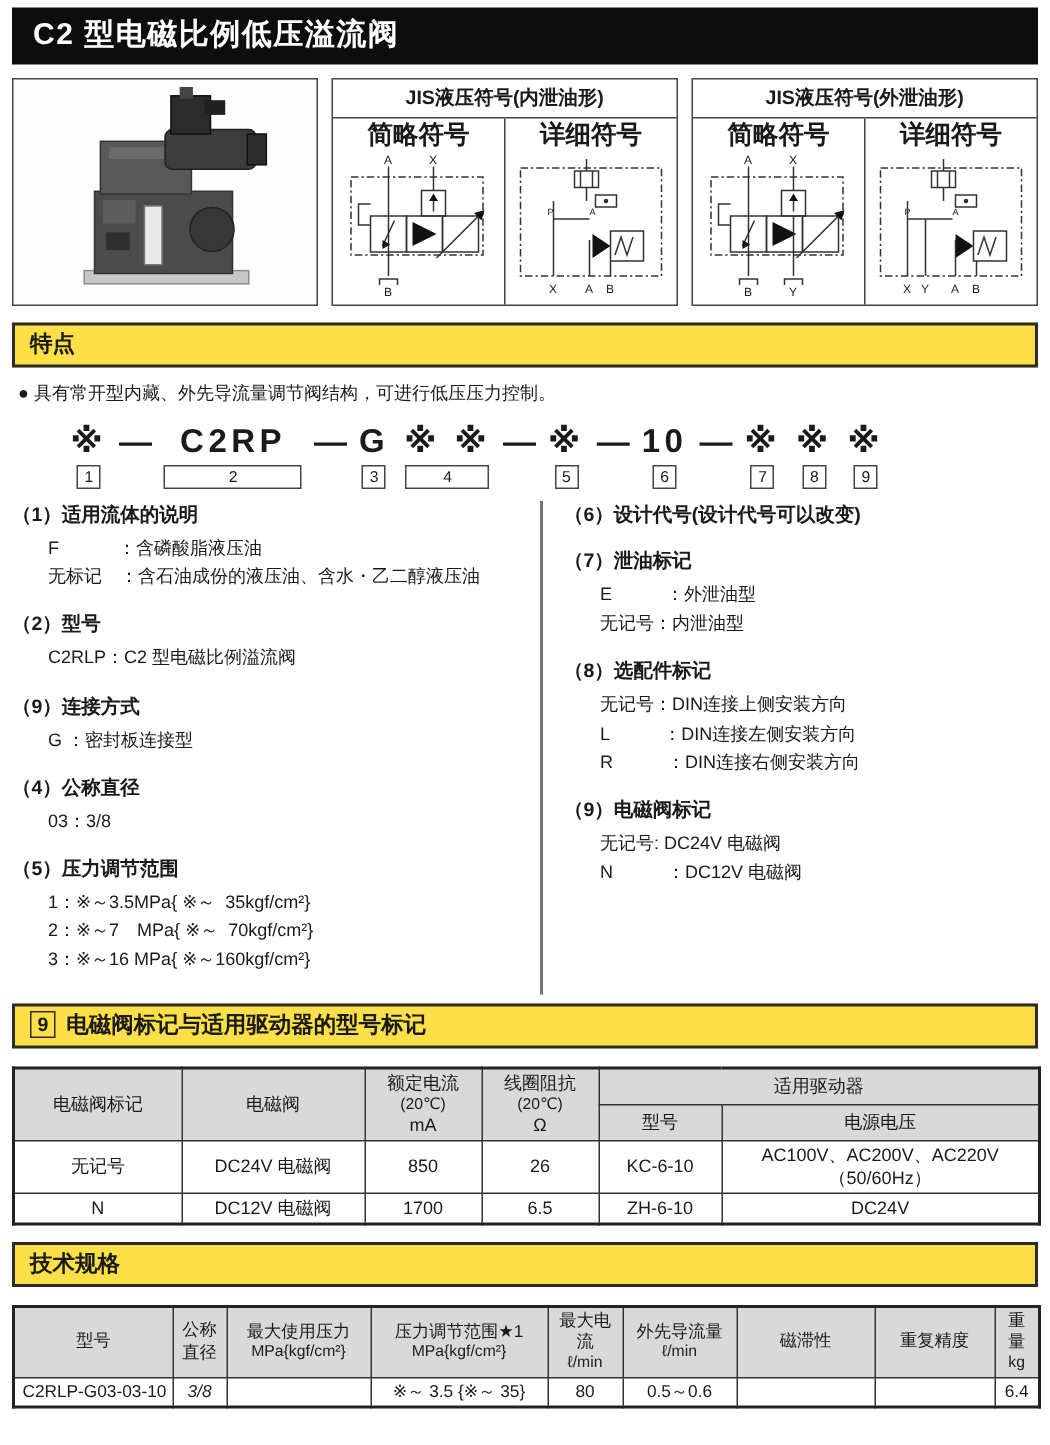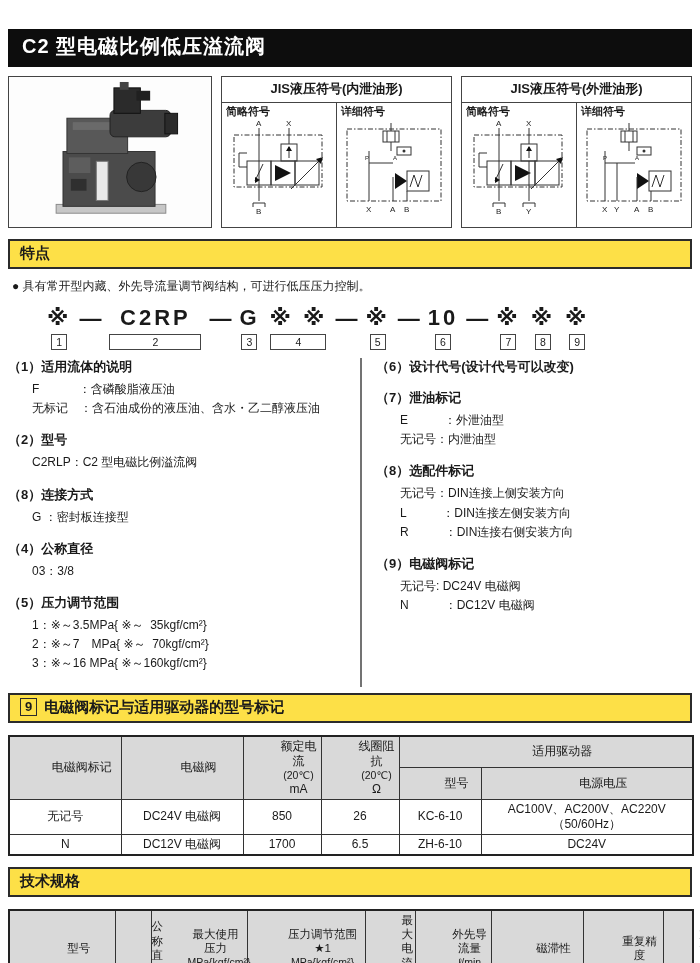--- a/index.html
+++ b/index.html
@@ -1,31 +1,31 @@
 <!DOCTYPE html>
 <html><head>
 <meta charset="utf-8">
 <style>
   * { box-sizing: border-box; margin: 0; padding: 0; }
   html,body { width:700px; height:963px; background:#fff; overflow:hidden;
     font-family:"Liberation Sans","DejaVu Sans",sans-serif; color:#1a1a1a; }
   .page { padding:5px 8px; }
 
   .title-bar { background:#0d0d0d; color:#fff; font-size:20px; font-weight:bold;
-    padding:4px 14px 7px; letter-spacing:1px;margin-top:24px; }
+    padding:4px 14px 7px; letter-spacing:1px; }
 
   .top-row { display:flex; gap:9px; margin-top:9px; }
   .photo-box { width:214px; height:152px; border:1px solid #444; background:#fdfdfd;
     display:flex; align-items:center; justify-content:center; }
   .diagram-box { flex:1; border:1px solid #444; height:152px; display:flex; flex-direction:column; background:#fff; }
   .diagram-title { text-align:center; font-weight:bold; font-size:13px; border-bottom:1px solid #444; padding:3px 0 4px; }
   .diagram-body { flex:1; display:flex; }
   .diagram-half { flex:1; position:relative; padding:2px 4px 0; }
   .diagram-half + .diagram-half { border-left:1px solid #444; }
-  .symbol-label { font-weight:bold; font-size:11px; line-height:1.1; }
+  .symbol-label { font-weight:bold; font-size:17px; line-height:1.1;text-align:center; }
   .schem { display:block; margin:0 auto; }
   .schem text { font-size:8px; fill:#222; font-family:"Liberation Sans",sans-serif; }
   .schem .tiny { font-size:6px; }
   .schem line, .schem rect, .schem polyline, .schem path { stroke:#333; stroke-width:1; fill:none; }
   .schem .dd { stroke-dasharray:5 2 1.5 2; }
   .schem .blk { fill:#111; stroke:none; }
 
   .section-header { border:2px solid #2b2b2b; font-weight:bold; font-size:15px;
     padding:3px 10px 4px; margin-top:11px; background:#fde047; display:flex; align-items:center; }
   .feature-line { font-size:12px; margin:9px 4px 2px; }
@@ -43,21 +43,21 @@
   .col-right { flex:1; border-left:2px solid #737373; padding-left:14px; }
   .nitem { margin-bottom:13px; }
   .nitem-title { font-weight:bold; font-size:13px; margin-bottom:4px; }
   .nitem-line { font-size:12px; line-height:1.6; margin-left:24px; white-space:pre; }
 
   .sec9-num { border:1.5px solid #2b2b2b; font-size:13px; font-weight:bold; line-height:16px;
     padding:0 4px; margin-right:7px; }
 
   table { border-collapse:collapse; table-layout:fixed; width:684px; font-size:12px; }
   th, td { border:1px solid #333; text-align:center; padding:2px 3px; line-height:1.25; }
-  th { background:#d9d9d9; font-weight:normal;padding-left:36px; }
+  th { background:#d9d9d9; font-weight:normal; }
   .tbl { border:2px solid #222; margin-top:12px; }
   .hsmall { font-size:10.5px; }
   .cell2l { display:block; }
   .specs td.model { text-align:left; padding-left:5px; font-size:11.5px; }
   .specs { font-size:11.5px; }
   .specs th { font-size:11.5px; }
   .frac { font-style:italic; }
 </style>
 </head>
 <body>
@@ -259,21 +259,21 @@
       <div class="nitem">
         <div class="nitem-title">（1）适用流体的说明</div>
         <div class="nitem-line">F　　　 ：含磷酸脂液压油</div>
         <div class="nitem-line">无标记　：含石油成份的液压油、含水・乙二醇液压油</div>
       </div>
       <div class="nitem">
         <div class="nitem-title">（2）型号</div>
         <div class="nitem-line">C2RLP：C2 型电磁比例溢流阀</div>
       </div>
       <div class="nitem">
-        <div class="nitem-title">（8）连接方式</div>
+        <div class="nitem-title">（9）连接方式</div>
         <div class="nitem-line">G ：密封板连接型</div>
       </div>
       <div class="nitem">
         <div class="nitem-title">（4）公称直径</div>
         <div class="nitem-line">03：3/8</div>
       </div>
       <div class="nitem">
         <div class="nitem-title">（5）压力调节范围</div>
         <div class="nitem-line">1：※～3.5MPa{ ※～  35kgf/cm²}</div>
         <div class="nitem-line">2：※～7　MPa{ ※～  70kgf/cm²}</div>

